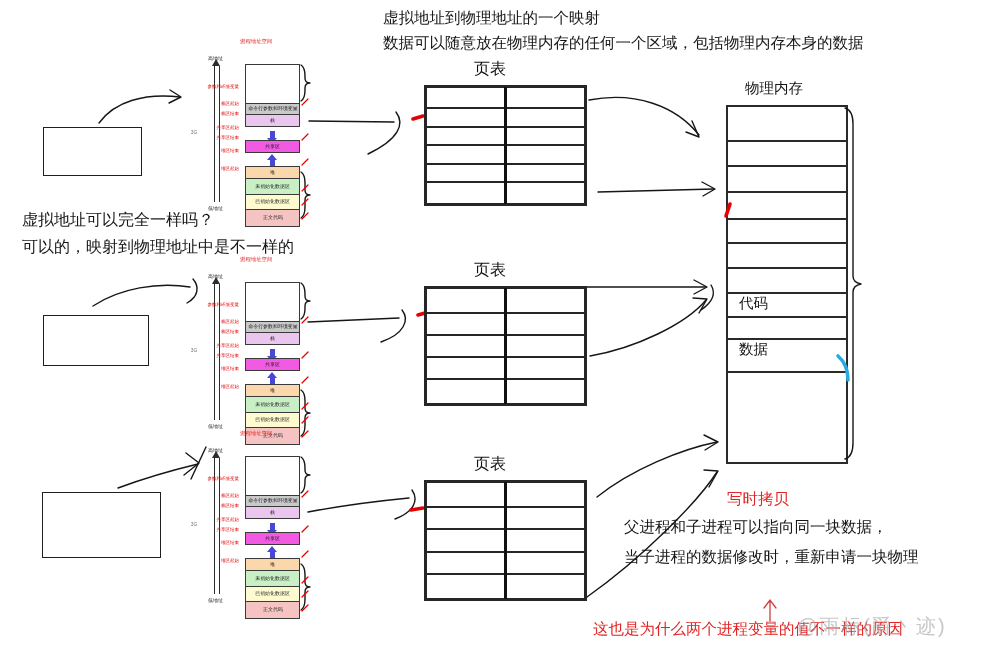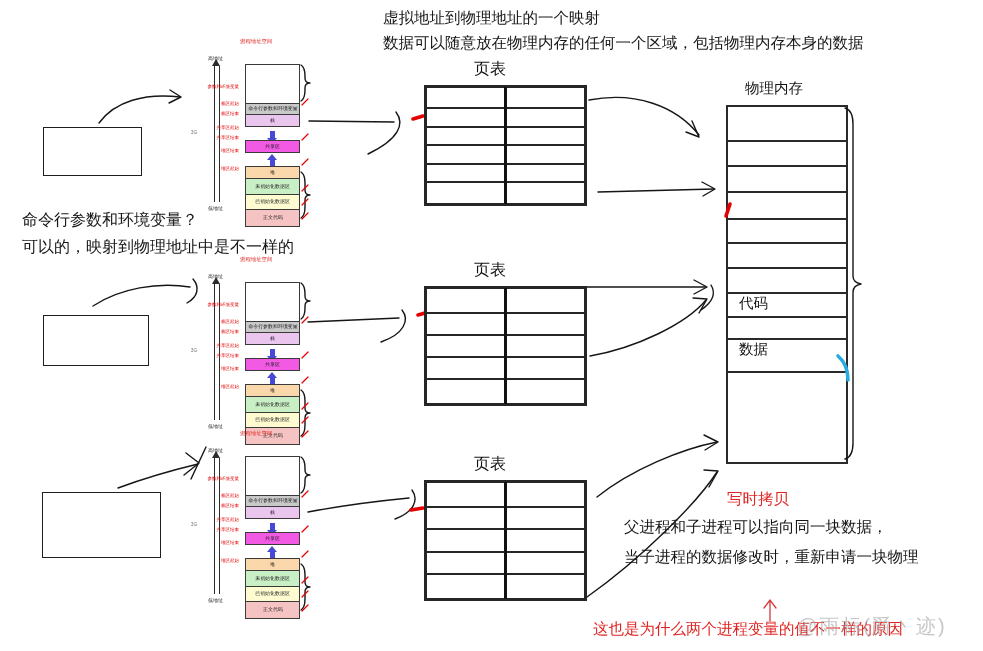--- a/index.html
+++ b/index.html
@@ -44,21 +44,21 @@
   svg.overlay{position:absolute;left:0;top:0;pointer-events:none;}
 </style>
 </head>
 <body>
 
 <div class="stage">
 
   <div class="abs txt" style="left:383px;top:8px;">虚拟地址到物理地址的一个映射</div>
   <div class="abs txt" style="left:383px;top:33px;">数据可以随意放在物理内存的任何一个区域，包括物理内存本身的数据</div>
 
-  <div class="abs txt" style="left:22px;top:210px;font-size:16px;">命令行参数和环境变量？</div>
+  <div class="abs txt" style="left:22px;top:210px;font-size:16px;">虚拟地址可以完全一样吗？</div>
   <div class="abs txt" style="left:22px;top:237px;font-size:16px;">可以的，映射到物理地址中是不一样的</div>
 
   <div class="abs txt" style="left:745px;top:79px;font-size:14.5px;">物理内存</div>
 
   <div class="abs txt red" style="left:727px;top:489px;">写时拷贝</div>
   <div class="abs txt" style="left:624px;top:517px;font-family:Liberation Mono, monospace;">父进程和子进程可以指向同一块数据，</div>
   <div class="abs txt" style="left:624px;top:547px;">当子进程的数据修改时，重新申请一块物理</div>
 
   <div class="abs txt red" style="left:593px;top:619px;">这也是为什么两个进程变量的值不一样的原因</div>
   <div class="abs watermark" style="left:797px;top:613px;">@雨标(爵丶迹)</div>

